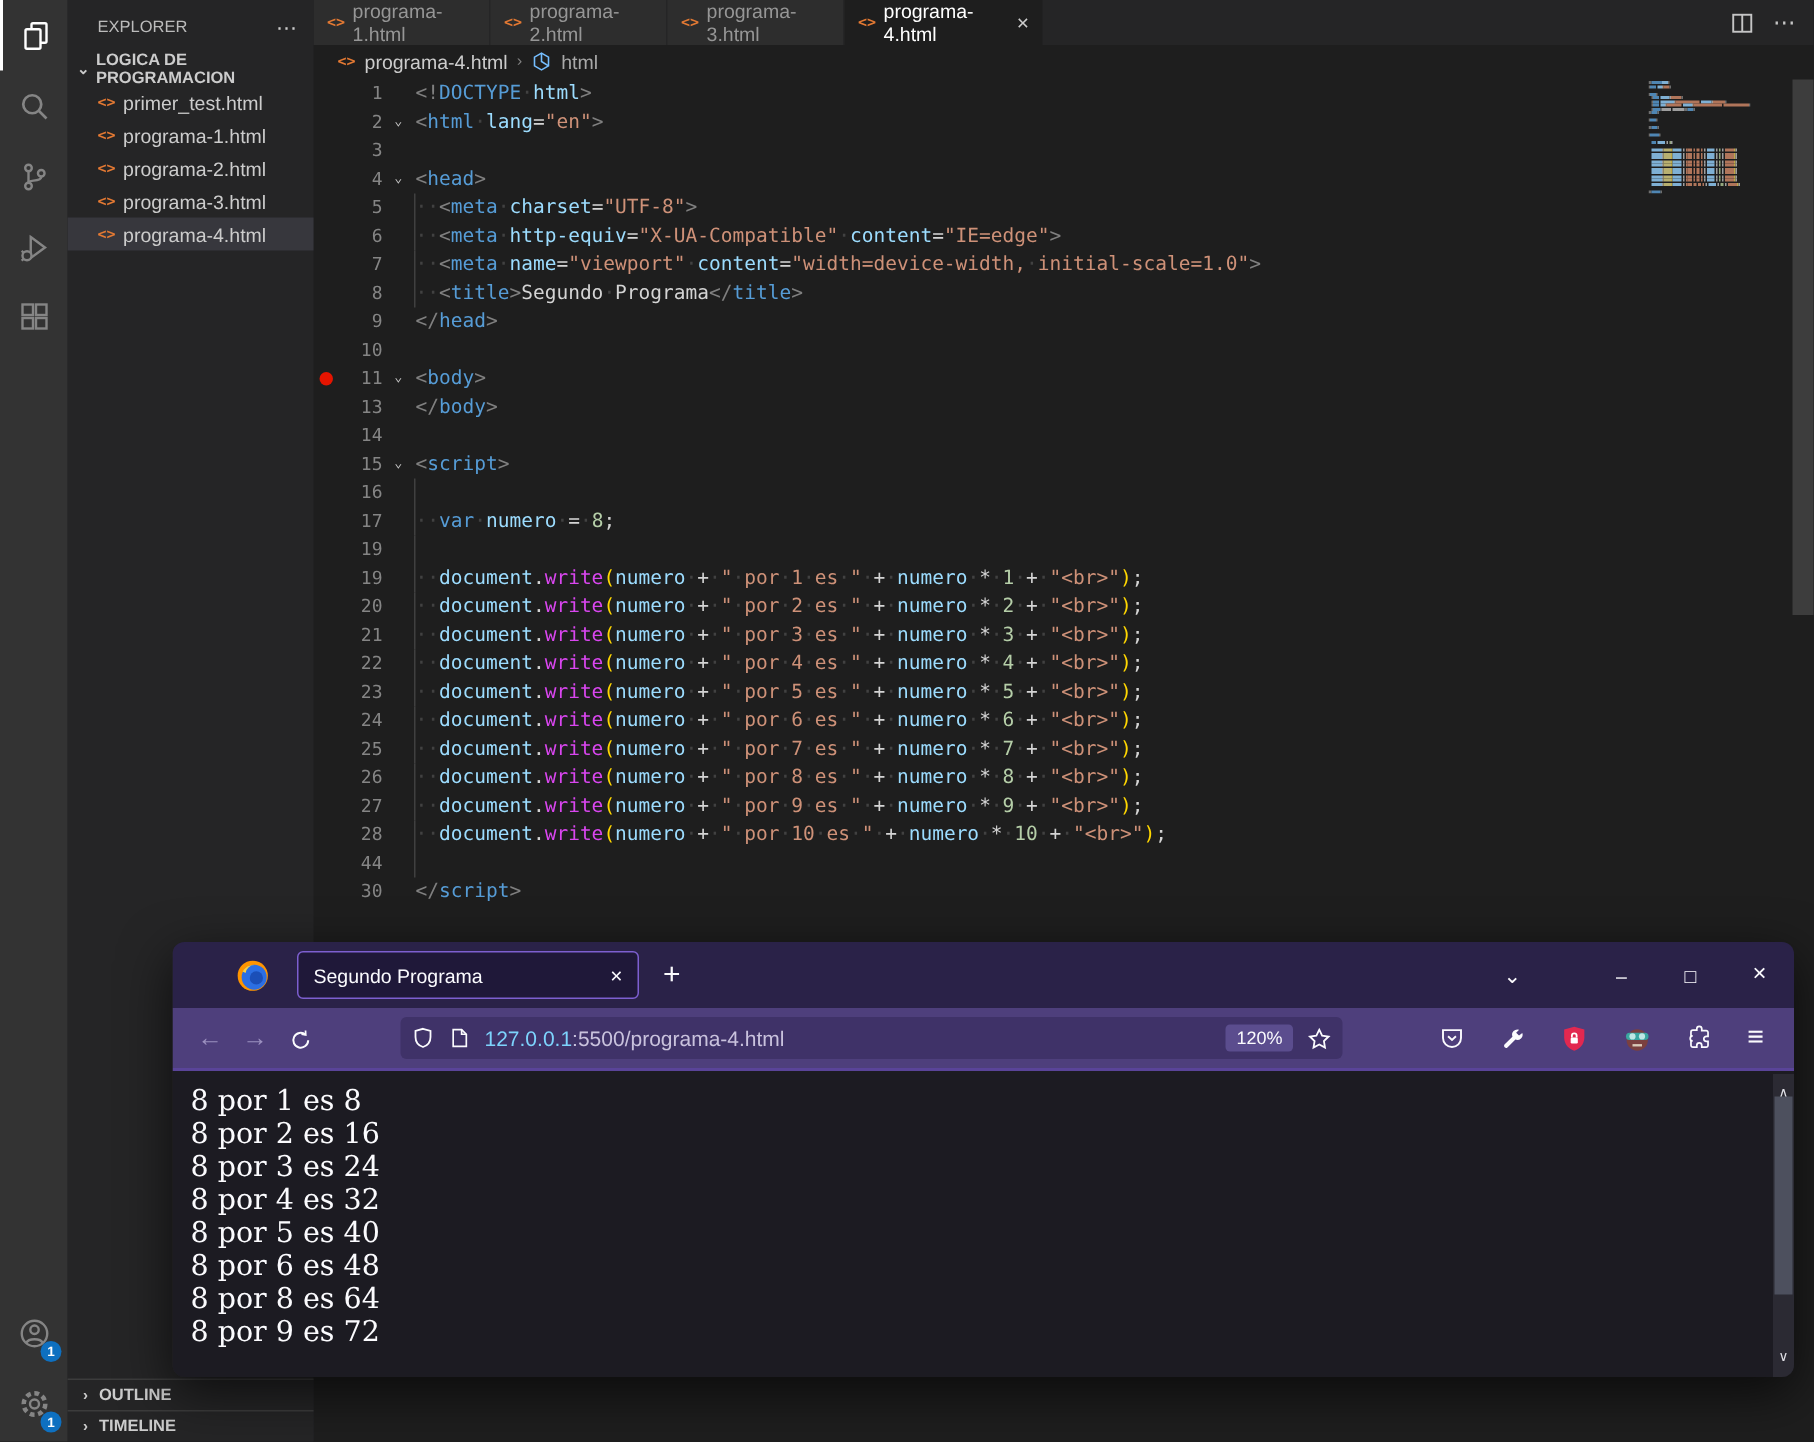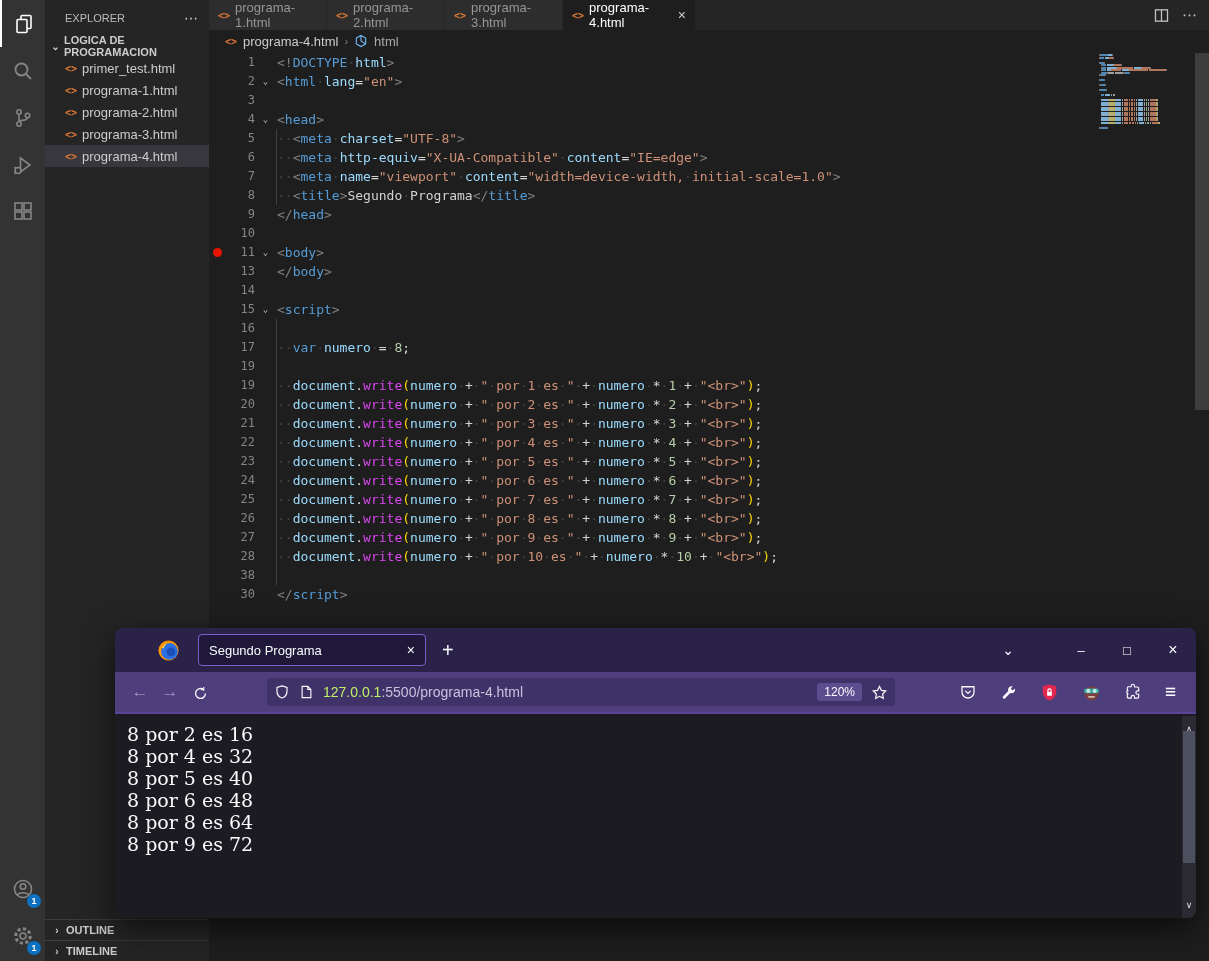--- a/index.html
+++ b/index.html
@@ -250,21 +250,21 @@
       <div class="cl"><span class="bpcol"></span><span class="ln">19</span><span class="foldcol"></span><span class="cc"><span class="guide"></span><span class="ws">··</span><span class="tk-var">document</span><span class="tk-d">.</span><span class="tk-fn">write</span><span class="tk-par">(</span><span class="tk-var">numero</span><span class="ws">·</span><span class="tk-d">+</span><span class="ws">·</span><span class="tk-str">"</span><span class="ws">·</span><span class="tk-str">por</span><span class="ws">·</span><span class="tk-str">1</span><span class="ws">·</span><span class="tk-str">es</span><span class="ws">·</span><span class="tk-str">"</span><span class="ws">·</span><span class="tk-d">+</span><span class="ws">·</span><span class="tk-var">numero</span><span class="ws">·</span><span class="tk-d">*</span><span class="ws">·</span><span class="tk-num">1</span><span class="ws">·</span><span class="tk-d">+</span><span class="ws">·</span><span class="tk-str">"&lt;br&gt;"</span><span class="tk-par">)</span><span class="tk-d">;</span></span></div>
       <div class="cl"><span class="bpcol"></span><span class="ln">20</span><span class="foldcol"></span><span class="cc"><span class="guide"></span><span class="ws">··</span><span class="tk-var">document</span><span class="tk-d">.</span><span class="tk-fn">write</span><span class="tk-par">(</span><span class="tk-var">numero</span><span class="ws">·</span><span class="tk-d">+</span><span class="ws">·</span><span class="tk-str">"</span><span class="ws">·</span><span class="tk-str">por</span><span class="ws">·</span><span class="tk-str">2</span><span class="ws">·</span><span class="tk-str">es</span><span class="ws">·</span><span class="tk-str">"</span><span class="ws">·</span><span class="tk-d">+</span><span class="ws">·</span><span class="tk-var">numero</span><span class="ws">·</span><span class="tk-d">*</span><span class="ws">·</span><span class="tk-num">2</span><span class="ws">·</span><span class="tk-d">+</span><span class="ws">·</span><span class="tk-str">"&lt;br&gt;"</span><span class="tk-par">)</span><span class="tk-d">;</span></span></div>
       <div class="cl"><span class="bpcol"></span><span class="ln">21</span><span class="foldcol"></span><span class="cc"><span class="guide"></span><span class="ws">··</span><span class="tk-var">document</span><span class="tk-d">.</span><span class="tk-fn">write</span><span class="tk-par">(</span><span class="tk-var">numero</span><span class="ws">·</span><span class="tk-d">+</span><span class="ws">·</span><span class="tk-str">"</span><span class="ws">·</span><span class="tk-str">por</span><span class="ws">·</span><span class="tk-str">3</span><span class="ws">·</span><span class="tk-str">es</span><span class="ws">·</span><span class="tk-str">"</span><span class="ws">·</span><span class="tk-d">+</span><span class="ws">·</span><span class="tk-var">numero</span><span class="ws">·</span><span class="tk-d">*</span><span class="ws">·</span><span class="tk-num">3</span><span class="ws">·</span><span class="tk-d">+</span><span class="ws">·</span><span class="tk-str">"&lt;br&gt;"</span><span class="tk-par">)</span><span class="tk-d">;</span></span></div>
       <div class="cl"><span class="bpcol"></span><span class="ln">22</span><span class="foldcol"></span><span class="cc"><span class="guide"></span><span class="ws">··</span><span class="tk-var">document</span><span class="tk-d">.</span><span class="tk-fn">write</span><span class="tk-par">(</span><span class="tk-var">numero</span><span class="ws">·</span><span class="tk-d">+</span><span class="ws">·</span><span class="tk-str">"</span><span class="ws">·</span><span class="tk-str">por</span><span class="ws">·</span><span class="tk-str">4</span><span class="ws">·</span><span class="tk-str">es</span><span class="ws">·</span><span class="tk-str">"</span><span class="ws">·</span><span class="tk-d">+</span><span class="ws">·</span><span class="tk-var">numero</span><span class="ws">·</span><span class="tk-d">*</span><span class="ws">·</span><span class="tk-num">4</span><span class="ws">·</span><span class="tk-d">+</span><span class="ws">·</span><span class="tk-str">"&lt;br&gt;"</span><span class="tk-par">)</span><span class="tk-d">;</span></span></div>
       <div class="cl"><span class="bpcol"></span><span class="ln">23</span><span class="foldcol"></span><span class="cc"><span class="guide"></span><span class="ws">··</span><span class="tk-var">document</span><span class="tk-d">.</span><span class="tk-fn">write</span><span class="tk-par">(</span><span class="tk-var">numero</span><span class="ws">·</span><span class="tk-d">+</span><span class="ws">·</span><span class="tk-str">"</span><span class="ws">·</span><span class="tk-str">por</span><span class="ws">·</span><span class="tk-str">5</span><span class="ws">·</span><span class="tk-str">es</span><span class="ws">·</span><span class="tk-str">"</span><span class="ws">·</span><span class="tk-d">+</span><span class="ws">·</span><span class="tk-var">numero</span><span class="ws">·</span><span class="tk-d">*</span><span class="ws">·</span><span class="tk-num">5</span><span class="ws">·</span><span class="tk-d">+</span><span class="ws">·</span><span class="tk-str">"&lt;br&gt;"</span><span class="tk-par">)</span><span class="tk-d">;</span></span></div>
       <div class="cl"><span class="bpcol"></span><span class="ln">24</span><span class="foldcol"></span><span class="cc"><span class="guide"></span><span class="ws">··</span><span class="tk-var">document</span><span class="tk-d">.</span><span class="tk-fn">write</span><span class="tk-par">(</span><span class="tk-var">numero</span><span class="ws">·</span><span class="tk-d">+</span><span class="ws">·</span><span class="tk-str">"</span><span class="ws">·</span><span class="tk-str">por</span><span class="ws">·</span><span class="tk-str">6</span><span class="ws">·</span><span class="tk-str">es</span><span class="ws">·</span><span class="tk-str">"</span><span class="ws">·</span><span class="tk-d">+</span><span class="ws">·</span><span class="tk-var">numero</span><span class="ws">·</span><span class="tk-d">*</span><span class="ws">·</span><span class="tk-num">6</span><span class="ws">·</span><span class="tk-d">+</span><span class="ws">·</span><span class="tk-str">"&lt;br&gt;"</span><span class="tk-par">)</span><span class="tk-d">;</span></span></div>
       <div class="cl"><span class="bpcol"></span><span class="ln">25</span><span class="foldcol"></span><span class="cc"><span class="guide"></span><span class="ws">··</span><span class="tk-var">document</span><span class="tk-d">.</span><span class="tk-fn">write</span><span class="tk-par">(</span><span class="tk-var">numero</span><span class="ws">·</span><span class="tk-d">+</span><span class="ws">·</span><span class="tk-str">"</span><span class="ws">·</span><span class="tk-str">por</span><span class="ws">·</span><span class="tk-str">7</span><span class="ws">·</span><span class="tk-str">es</span><span class="ws">·</span><span class="tk-str">"</span><span class="ws">·</span><span class="tk-d">+</span><span class="ws">·</span><span class="tk-var">numero</span><span class="ws">·</span><span class="tk-d">*</span><span class="ws">·</span><span class="tk-num">7</span><span class="ws">·</span><span class="tk-d">+</span><span class="ws">·</span><span class="tk-str">"&lt;br&gt;"</span><span class="tk-par">)</span><span class="tk-d">;</span></span></div>
       <div class="cl"><span class="bpcol"></span><span class="ln">26</span><span class="foldcol"></span><span class="cc"><span class="guide"></span><span class="ws">··</span><span class="tk-var">document</span><span class="tk-d">.</span><span class="tk-fn">write</span><span class="tk-par">(</span><span class="tk-var">numero</span><span class="ws">·</span><span class="tk-d">+</span><span class="ws">·</span><span class="tk-str">"</span><span class="ws">·</span><span class="tk-str">por</span><span class="ws">·</span><span class="tk-str">8</span><span class="ws">·</span><span class="tk-str">es</span><span class="ws">·</span><span class="tk-str">"</span><span class="ws">·</span><span class="tk-d">+</span><span class="ws">·</span><span class="tk-var">numero</span><span class="ws">·</span><span class="tk-d">*</span><span class="ws">·</span><span class="tk-num">8</span><span class="ws">·</span><span class="tk-d">+</span><span class="ws">·</span><span class="tk-str">"&lt;br&gt;"</span><span class="tk-par">)</span><span class="tk-d">;</span></span></div>
       <div class="cl"><span class="bpcol"></span><span class="ln">27</span><span class="foldcol"></span><span class="cc"><span class="guide"></span><span class="ws">··</span><span class="tk-var">document</span><span class="tk-d">.</span><span class="tk-fn">write</span><span class="tk-par">(</span><span class="tk-var">numero</span><span class="ws">·</span><span class="tk-d">+</span><span class="ws">·</span><span class="tk-str">"</span><span class="ws">·</span><span class="tk-str">por</span><span class="ws">·</span><span class="tk-str">9</span><span class="ws">·</span><span class="tk-str">es</span><span class="ws">·</span><span class="tk-str">"</span><span class="ws">·</span><span class="tk-d">+</span><span class="ws">·</span><span class="tk-var">numero</span><span class="ws">·</span><span class="tk-d">*</span><span class="ws">·</span><span class="tk-num">9</span><span class="ws">·</span><span class="tk-d">+</span><span class="ws">·</span><span class="tk-str">"&lt;br&gt;"</span><span class="tk-par">)</span><span class="tk-d">;</span></span></div>
       <div class="cl"><span class="bpcol"></span><span class="ln">28</span><span class="foldcol"></span><span class="cc"><span class="guide"></span><span class="ws">··</span><span class="tk-var">document</span><span class="tk-d">.</span><span class="tk-fn">write</span><span class="tk-par">(</span><span class="tk-var">numero</span><span class="ws">·</span><span class="tk-d">+</span><span class="ws">·</span><span class="tk-str">"</span><span class="ws">·</span><span class="tk-str">por</span><span class="ws">·</span><span class="tk-str">10</span><span class="ws">·</span><span class="tk-str">es</span><span class="ws">·</span><span class="tk-str">"</span><span class="ws">·</span><span class="tk-d">+</span><span class="ws">·</span><span class="tk-var">numero</span><span class="ws">·</span><span class="tk-d">*</span><span class="ws">·</span><span class="tk-num">10</span><span class="ws">·</span><span class="tk-d">+</span><span class="ws">·</span><span class="tk-str">"&lt;br&gt;"</span><span class="tk-par">)</span><span class="tk-d">;</span></span></div>
-      <div class="cl"><span class="bpcol"></span><span class="ln">38</span><span class="foldcol"></span><span class="cc"><span class="guide"></span></span></div>
+      <div class="cl"><span class="bpcol"></span><span class="ln">44</span><span class="foldcol"></span><span class="cc"><span class="guide"></span></span></div>
       <div class="cl"><span class="bpcol"></span><span class="ln">30</span><span class="foldcol"></span><span class="cc"><span class="tk-p">&lt;/</span><span class="tk-tag">script</span><span class="tk-p">&gt;</span></span></div>
     </div>
   <div id="minimap">
       <div class="mm-row">
         <span class="mm-bar" style="width: 1.9px; background: rgb(110, 110, 110);"></span>
         <span class="mm-bar" style="width: 6.65px; background: rgb(79, 134, 179);"></span>
         <span style="width: 0.95px;"></span>
         <span class="mm-bar" style="width: 3.8px; background: rgb(127, 176, 212);"></span>
         <span class="mm-bar" style="width: 0.95px; background: rgb(110, 110, 110);"></span>
       </div>
@@ -758,21 +758,21 @@
         <svg width="16" height="16" viewBox="0 0 24 24" fill="none" stroke="#fbfbfe" stroke-width="1.8">
           <path d="M12 2.8 L19.5 5 V11 C19.5 16.5 15.8 19.8 12 21 C8.2 19.8 4.5 16.5 4.5 11 V5 Z"></path>
         </svg>
       </span>
       <span>
         <svg width="15" height="16" viewBox="0 0 24 24" fill="none" stroke="#fbfbfe" stroke-width="1.8">
           <path d="M5 3 H14 L19 8 V21 H5 Z"></path>
             <path d="M14 3 V8 H19"></path>
         </svg>
       </span>
-      <span id="url-text"><b style="font-weight:normal;color:#bef264;">127.0.0.1</b><span id="url-rest">:5500/programa-4.html</span></span>
+      <span id="url-text"><b style="font-weight:normal;color:#7dd3fc;">127.0.0.1</b><span id="url-rest">:5500/programa-4.html</span></span>
       <span id="zoom-pill">120%</span>
       <span>
         <svg width="17" height="17" viewBox="0 0 24 24" fill="none" stroke="#fbfbfe" stroke-width="1.7">
           <path d="M12 3.5 L14.7 9 L20.8 9.9 L16.4 14.2 L17.4 20.3 L12 17.4 L6.6 20.3 L7.6 14.2 L3.2 9.9 L9.3 9 Z"></path>
         </svg>
       </span>
     </div>
     <div id="ff-actions">
       <span>
         <svg width="18" height="18" viewBox="0 0 24 24" fill="none" stroke="#fbfbfe" stroke-width="1.7">
@@ -805,21 +805,23 @@
         <svg width="18" height="18" viewBox="0 0 25 25" fill="none" stroke="#fbfbfe" stroke-width="1.6">
           <path d="M10 4 a2.3 2.3 0 0 1 4.6 0 v1.6 h4 a1.8 1.8 0 0 1 1.8 1.8 v3.6 h-1.6 a2.3 2.3 0 0 0 0 4.6 h1.6 v3.6 a1.8 1.8 0 0 1 -1.8 1.8 h-4 v-1.6 a2.3 2.3 0 0 0 -4.6 0 v1.6 h-3.6 a1.8 1.8 0 0 1 -1.8 -1.8 v-4 h1.6 a2.3 2.3 0 0 1 0 -4.6 h-1.6 v-3.6 a1.8 1.8 0 0 1 1.8 -1.8 h3.6 z"></path>
         </svg>
       </span>
       <span style="font-size:19px;">≡</span>
     </div>
   </div>
 
   <div id="ff-content">
     <div id="ff-output">
+        <div class="out-line">8 por 1 es 8</div>
         <div class="out-line">8 por 2 es 16</div>
+        <div class="out-line">8 por 3 es 24</div>
         <div class="out-line">8 por 4 es 32</div>
         <div class="out-line">8 por 5 es 40</div>
         <div class="out-line">8 por 6 es 48</div>
         <div class="out-line">8 por 8 es 64</div>
         <div class="out-line">8 por 9 es 72</div>
       </div>
     <div id="ff-scroll">
       <span class="ff-arrow" style="top:2px;">∧</span>
       <div id="ff-thumb"></div>
       <span class="ff-arrow" style="bottom:2px;">∨</span>

